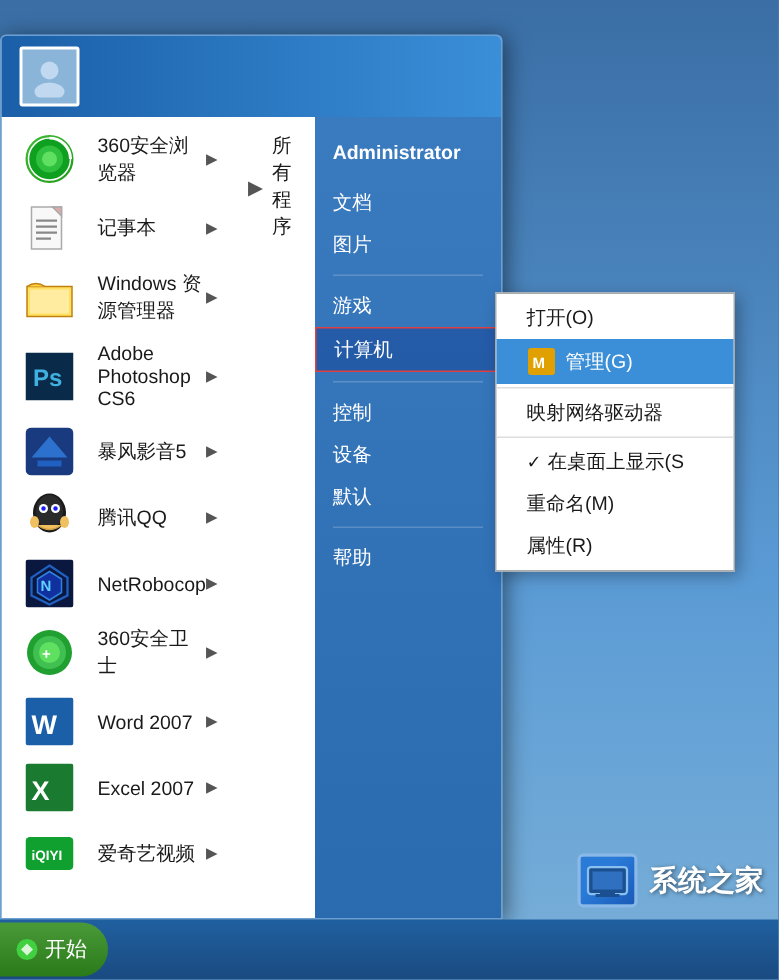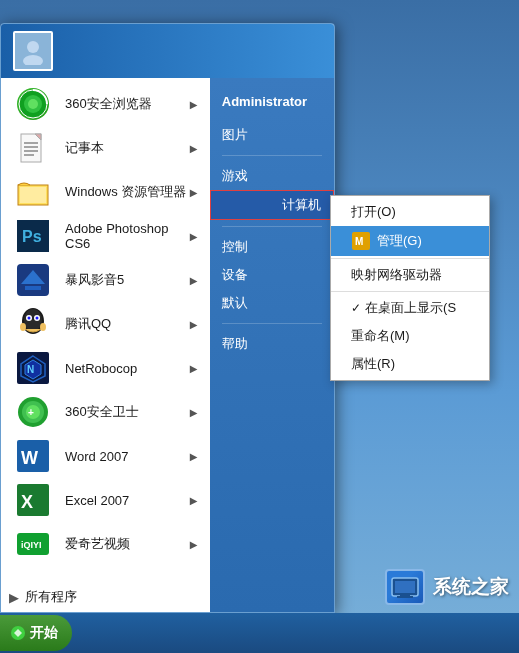--- a/index.html
+++ b/index.html
@@ -61,21 +61,21 @@
     .start-menu-body {
       display: flex;
       flex: 1;
       overflow: hidden;
     }
 
     .left-panel {
       width: 210px;
       background: white;
       display: flex;
-      flex-direction: column;
+      flex-direction: row;
     }
 
     .menu-items-top {
       flex: 1;
       padding: 4px 0;
     }
 
     .menu-item {
       display: flex;
       align-items: center;
@@ -140,21 +140,20 @@
       color: white;
       font-size: 13px;
       cursor: pointer;
       white-space: nowrap;
     }
 
     .right-item.highlighted {
       background: #1a5a9f;
       border: 1px solid #e04040;
       color: white;
-      text-align: right;
     }
 
     .right-divider {
       height: 1px;
       background: rgba(255,255,255,0.2);
       margin: 6px 12px;
     }
 
     
     .context-menu {
@@ -204,21 +203,21 @@
 
     .start-button {
       height: 36px;
       background: linear-gradient(180deg, #4a9a3a 0%, #2a7a1a 100%);
       border-radius: 0 18px 18px 0;
       padding: 0 14px 0 10px;
       display: flex;
       align-items: center;
       color: white;
       font-size: 14px;
-      font-weight: bold;
+      font-weight: normal;
       cursor: pointer;
       margin-right: 6px;
     }
 
     
     .watermark {
       position: absolute;
       bottom: 48px;
       right: 10px;
       display: flex;
@@ -434,20 +433,21 @@
           <div class="all-programs">
             <span style="margin-right:6px; color:#555;">▶</span>
             <span>所有程序</span>
           </div>
         </div>
 
       </div>
 
       <div class="right-panel">
         <div class="right-item-user">Administrator</div>
+        <div class="right-item">文档</div>
         <div class="right-item">图片</div>
         <div class="right-divider"></div>
         <div class="right-item">游戏</div>
         <div class="right-item highlighted" style="border: 1px solid #e04040; background: rgba(30,80,160,0.7);">计算机</div>
         <div class="right-divider"></div>
         <div class="right-item">控制</div>
         <div class="right-item">设备</div>
         <div class="right-item">默认</div>
         <div class="right-divider"></div>
         <div class="right-item">帮助</div>

